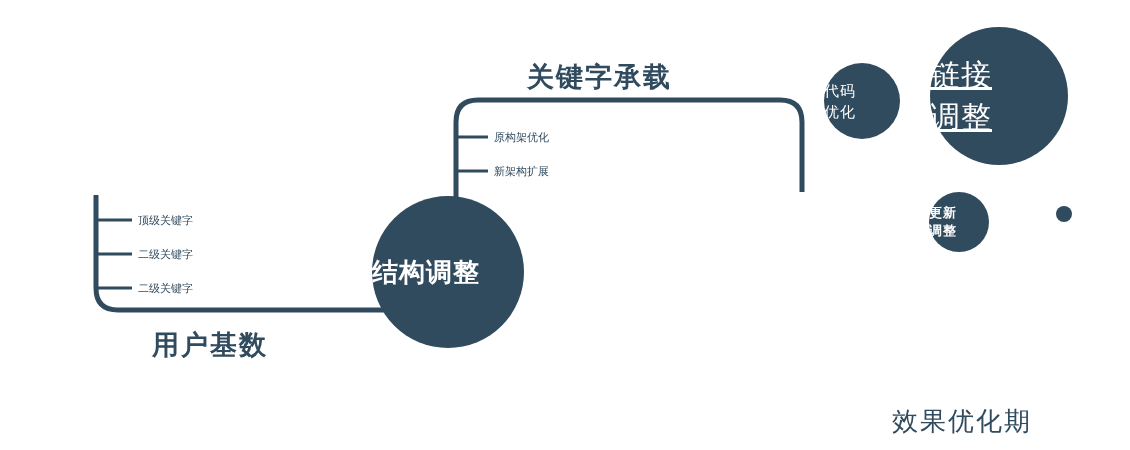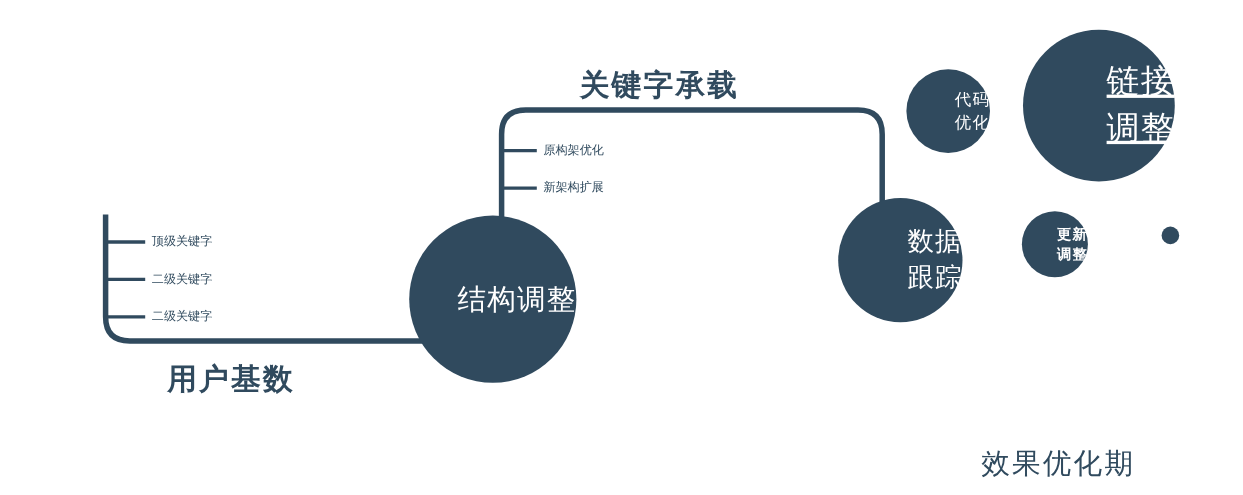--- a/index.html
+++ b/index.html
@@ -18,29 +18,29 @@
   .connectors .main { stroke-width: 5px; }
   .connectors .tick { stroke-width: 3px; }
 
   .node {
     position: absolute;
     border-radius: 50%;
     background: var(--primary, #304a5e);
     color: var(--node-text, #ffffff);
     display: flex;
     flex-direction: column;
-    align-items: flex-end;
+    align-items: flex-start;
     justify-content: center;
     text-align: center;
     letter-spacing: 1px;
   }
   .node .node-line { display: block; }
 
   .node-traffic   { left: 14px;  top: 53px;  width: 166px; height: 166px; font-size: 28px; }
-  .node-structure { left: 372px; top: 196px; width: 152px; height: 152px; font-size: 26px; }
+  .node-structure { left: 372px; top: 196px; width: 152px; height: 152px; font-size: 26px; font-weight: bold; }
   .node-tracking  { left: 762px; top: 180px; width: 113px; height: 113px; font-size: 24px; line-height: 1.35; }
   .node-code      { left: 824px; top: 63px;  width: 76px;  height: 76px;  font-size: 15px; line-height: 1.4; }
   .node-link      { left: 930px; top: 27px;  width: 138px; height: 138px; font-size: 30px; line-height: 1.4; text-decoration: underline; }
   .node-update    { left: 929px; top: 192px; width: 60px;  height: 60px;  font-size: 13px; line-height: 1.4; font-weight: bold; }
   .node-report    { left: 932px; top: 258px; width: 112px; height: 112px; font-size: 24px; line-height: 1.35; }
   .node-dot       { left: 1056px; top: 206px; width: 16px; height: 16px; }
 
   .branch-label {
     position: absolute;
     font-size: 11px;
@@ -78,24 +78,20 @@
     <path class="main" d="M456 205 L456 122 Q456 100 478 100 L780 100 Q802 100 802 122 L802 192"></path>
     <path class="tick" d="M456 137 L488 137"></path>
     <path class="tick" d="M456 171 L488 171"></path>
   </svg>
 
 
   <div class="node node-structure">
     <span class="node-line">结构调整</span>
   </div>
 
-  <div class="node node-tracking">
-    <span class="node-line">数据</span>
-    <span class="node-line">跟踪</span>
-  </div>
 
   <div class="node node-code">
     <span class="node-line">代码</span>
     <span class="node-line">优化</span>
   </div>
 
   <div class="node node-link">
     <span class="node-line">链接</span>
     <span class="node-line">调整</span>
   </div>

